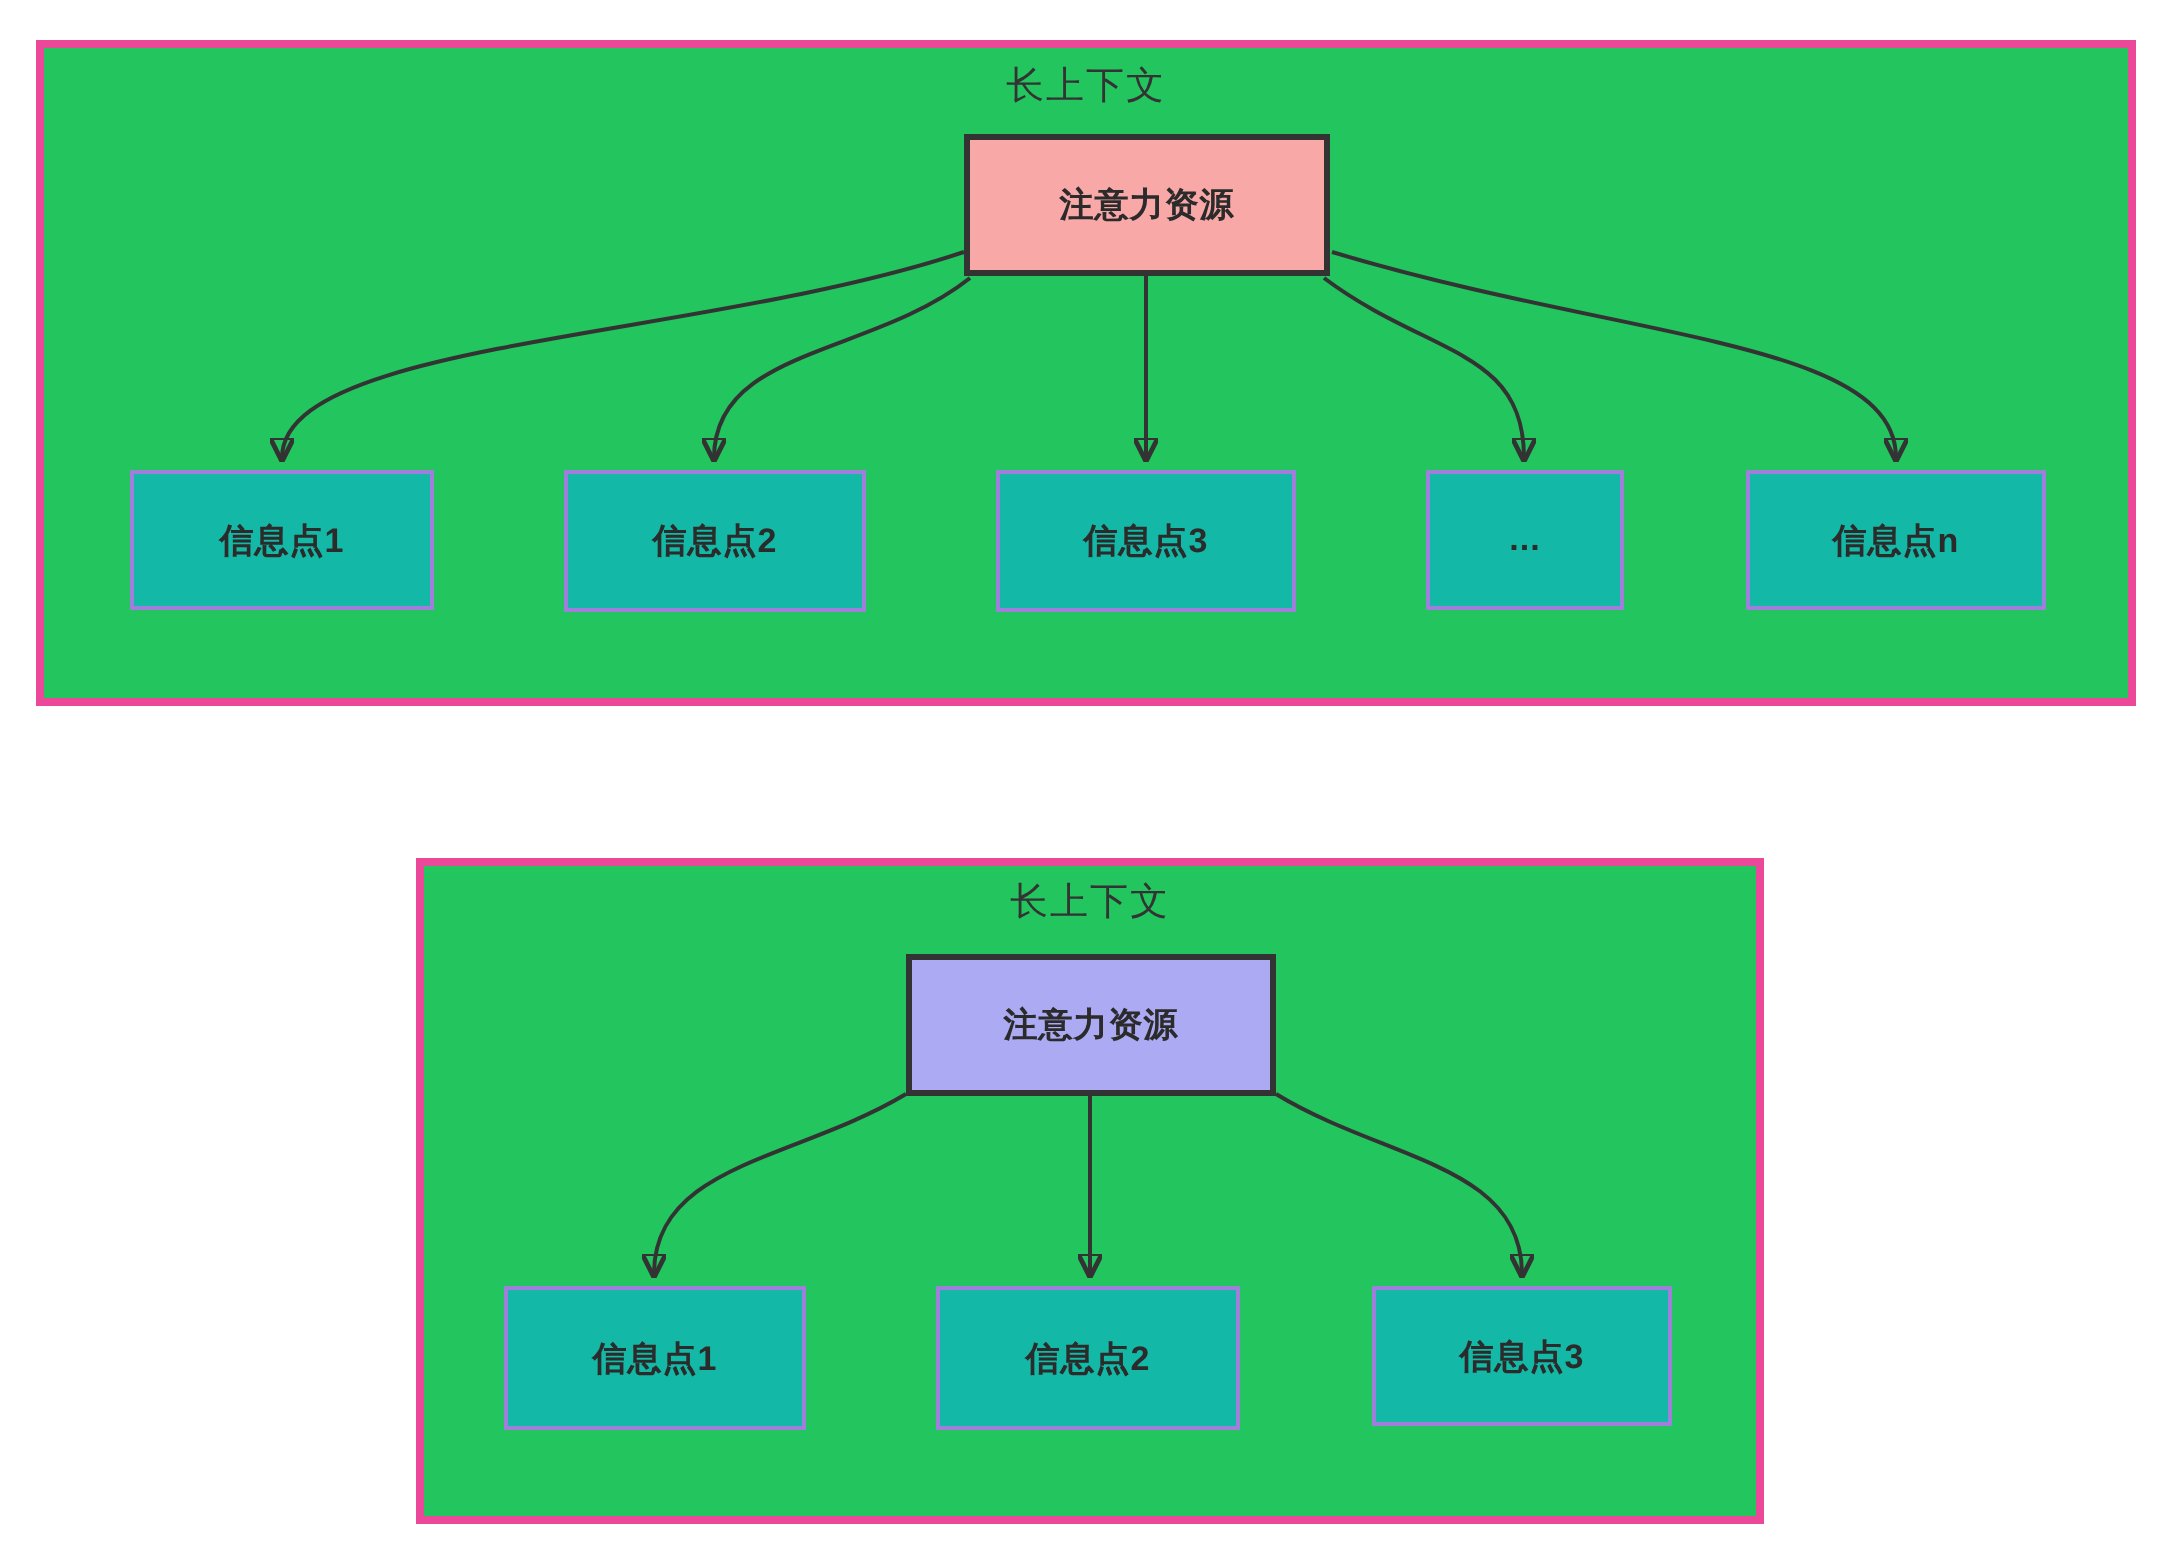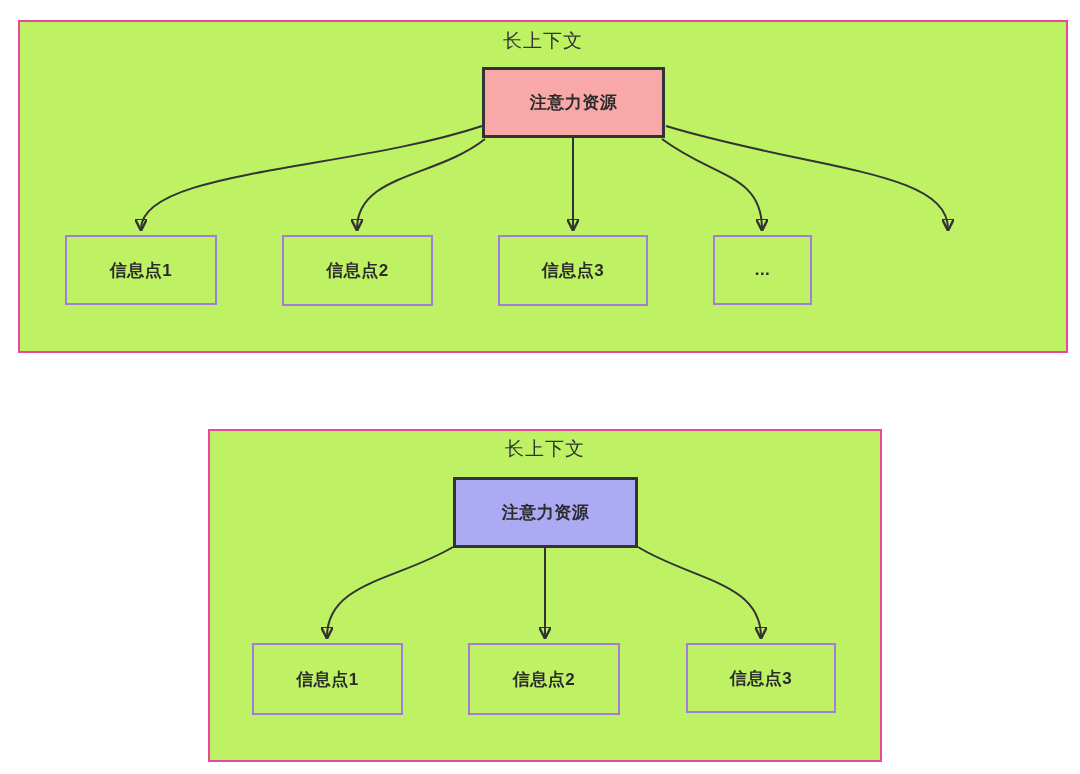--- a/index.html
+++ b/index.html
@@ -11,22 +11,22 @@
   .stage {
     position: relative;
     width: 1080px;
     height: 774px;
     background: #ffffff;
     overflow: hidden;
   }
   .container {
     position: absolute;
     box-sizing: border-box;
-    background: #bef264;
-    border: 2px solid #ec4899;
+    background: #22c55e;
+    border: 4px solid #ec4899;
   }
   .container-title {
     position: absolute;
     width: 100%;
     text-align: center;
     font-size: 19px;
     font-weight: 500;
     color: #333333;
     letter-spacing: 1px;
   }
@@ -40,21 +40,21 @@
     font-weight: 700;
     color: #2b2b2b;
     letter-spacing: 0.5px;
   }
   .root-node {
     border: 3px solid #333333;
   }
   .root-long { background: #f9a8a8; }
   .root-short { background: #abaaf2; }
   .child-node {
-    background: #bef264;
+    background: #14b8a6;
     border: 2px solid #9f7fdb;
   }
   #edges {
     position: absolute;
     left: 0; top: 0;
     width: 1080px;
     height: 774px;
     pointer-events: none;
   }
   #edges path {
@@ -95,20 +95,21 @@
       <path d="M 638 547 C 692 580, 761 582, 761 637" marker-end="url(#arrowhead)"></path>
     </g>
   </svg>
 
   <div class="node root-node root-long" style="left:482px; top:67px; width:183px; height:71px;">注意力资源</div>
 
   <div class="node child-node" style="left:65px;  top:235px; width:152px; height:70px;">信息点1</div>
   <div class="node child-node" style="left:282px; top:235px; width:151px; height:71px;">信息点2</div>
   <div class="node child-node" style="left:498px; top:235px; width:150px; height:71px;">信息点3</div>
   <div class="node child-node" style="left:713px; top:235px; width:99px;  height:70px;">...</div>
+  <div class="node child-node" style="left:873px; top:235px; width:150px; height:70px;">信息点n</div>
 
   <div class="node root-node root-short" style="left:453px; top:477px; width:185px; height:71px;">注意力资源</div>
 
   <div class="node child-node" style="left:252px; top:643px; width:151px; height:72px;">信息点1</div>
   <div class="node child-node" style="left:468px; top:643px; width:152px; height:72px;">信息点2</div>
   <div class="node child-node" style="left:686px; top:643px; width:150px; height:70px;">信息点3</div>
 
 </div>
 
 </body></html>

